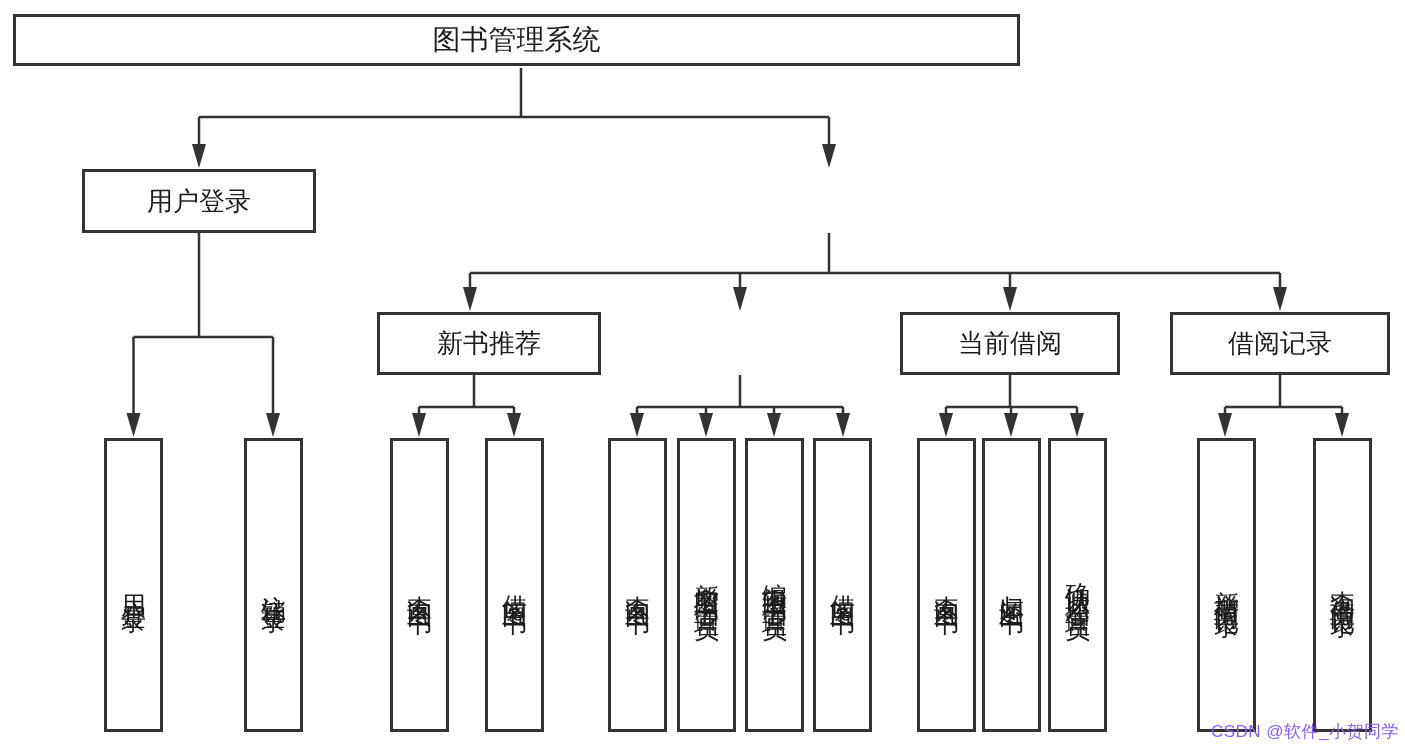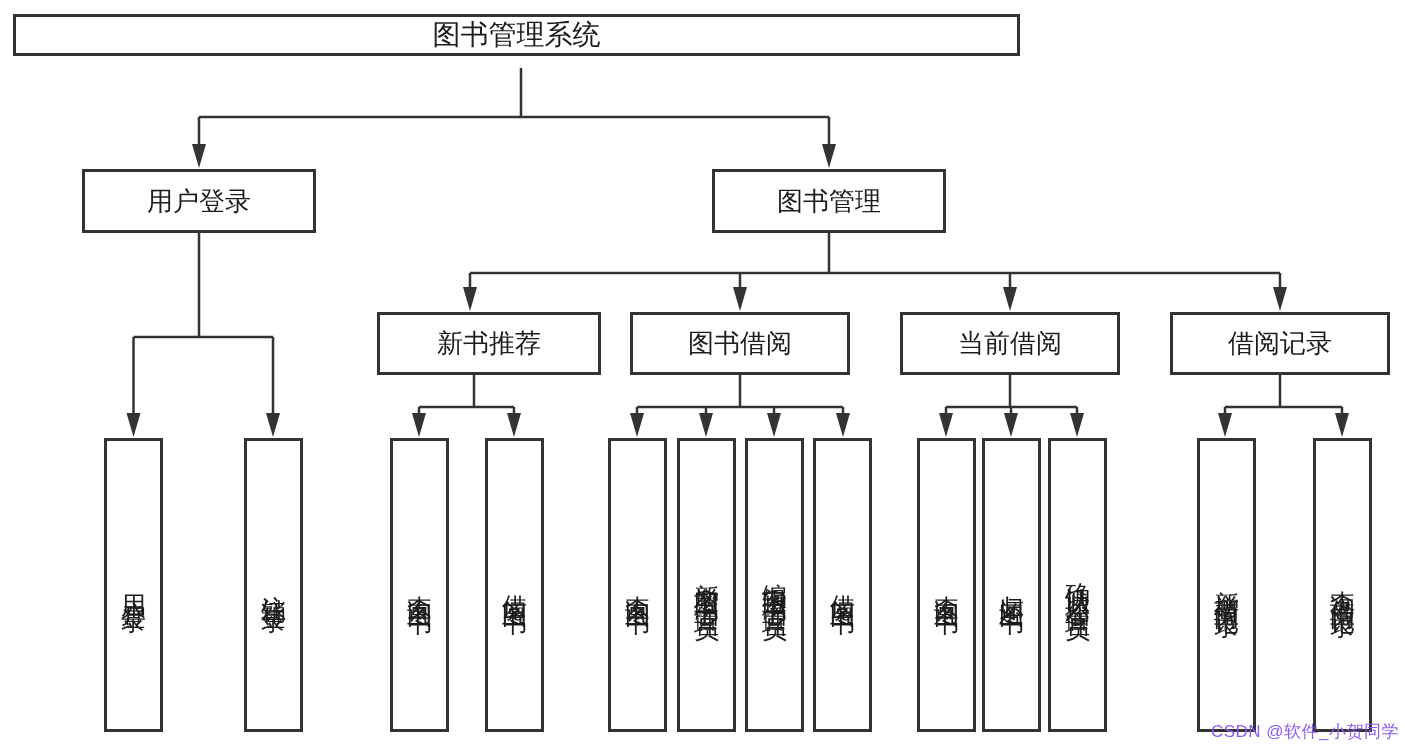--- a/index.html
+++ b/index.html
@@ -28,21 +28,21 @@
     box-sizing: border-box;
     background: #ffffff;
     border: 3px solid #333333;
     display: flex;
     align-items: center;
     justify-content: center;
     text-align: center;
     white-space: nowrap;
   }
   .node-root {
-    left: 13px; top: 14px; width: 1007px; height: 42px;
+    left: 13px; top: 14px; width: 1007px; height: 52px;
     font-size: 28px;
   }
   .node-h {
     font-size: 26px;
   }
   .node-v {
     writing-mode: vertical-rl;
     text-orientation: mixed;
     font-size: 25px;
     letter-spacing: 5px;
@@ -103,24 +103,22 @@
       <polygon points="1004,413 1018,413 1011,437"></polygon>
       <polygon points="1070,413 1084,413 1077,437"></polygon>
       <polygon points="1218,413 1232,413 1225,437"></polygon>
       <polygon points="1335,413 1349,413 1342,437"></polygon>
     </g>
   </svg>
 
   <div class="node node-root">图书管理系统</div>
 
   <div class="node node-h lvl2" style="left:82px;">用户登录</div>
-  <div class="node node-h lvl2" style="left:712px;">图书管理</div>
 
   <div class="node node-h lvl3" style="left:377px;width:224px;">新书推荐</div>
-  <div class="node node-h lvl3" style="left:630px;width:220px;">图书借阅</div>
   <div class="node node-h lvl3" style="left:900px;width:220px;text-align:center;">当前借阅</div>
   <div class="node node-h lvl3" style="left:1170px;width:220px;">借阅记录</div>
 
   <div class="node node-v" style="left:104px;">用户登录</div>
   <div class="node node-v" style="left:244px;">注销登录</div>
 
   <div class="node node-v" style="left:390px;">查询图书</div>
   <div class="node node-v" style="left:485px;">借阅图书</div>
 
   <div class="node node-v" style="left:608px;">查询图书</div>

